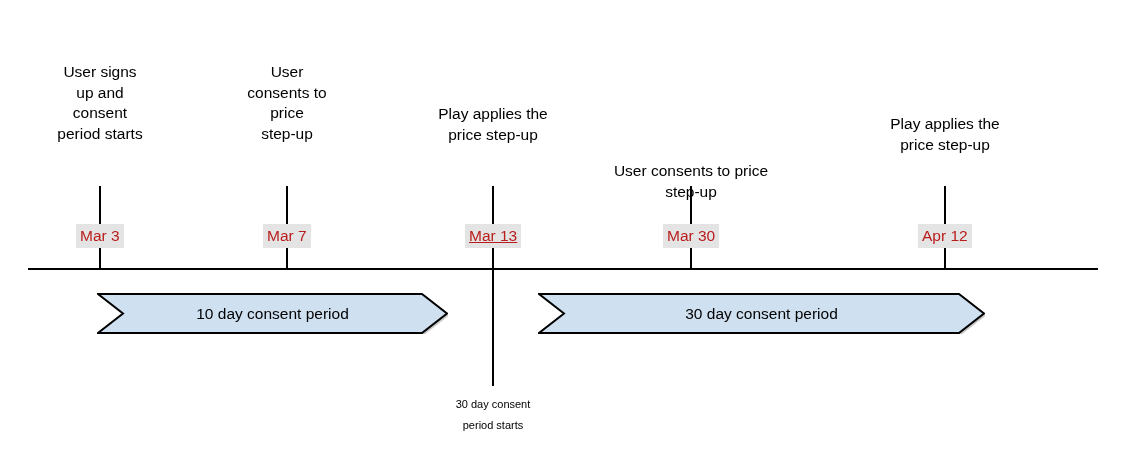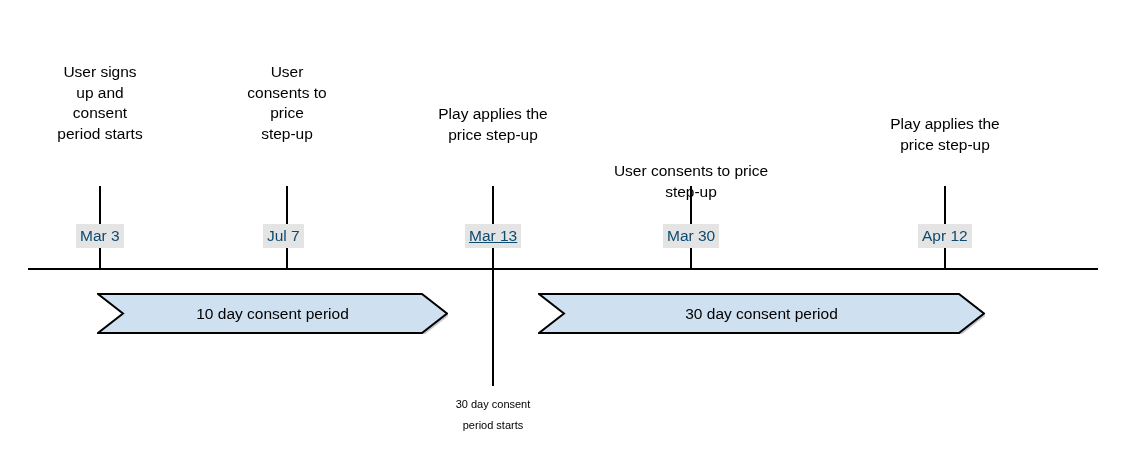--- a/index.html
+++ b/index.html
@@ -48,21 +48,21 @@
   }
 
   
   .date-chip {
     position: absolute;
     background: #e4e4e4;
     font-size: 15.5px;
     line-height: 21px;
     padding: 1px 4px 2px 4px;
     white-space: nowrap;
-    color: #0c4a6e;
+    color: #b91c1c;
   }
 
   
   .band {
     position: absolute;
     height: 41px;
   }
   .band .band-shape {
     position: absolute;
     left: 0; top: 0;
@@ -118,21 +118,21 @@
 step-up</div>
       <div class="event-caption" style="left: 408px; top: 88px; width: 170px;">Play applies the
 price step-up</div>
       <div class="event-caption" style="left: 581px; top: 105px; width: 220px; margin-top: 40px;">User consents to price
 step-up</div>
       <div class="event-caption" style="left: 860px; top: 98px; width: 170px;">Play applies the
 price step-up</div>
     </div>
   <div id="chips-layer">
       <div class="date-chip" style="background: rgb(228, 228, 228); top: 208px; left: 76px;">Mar 3</div>
-      <div class="date-chip" style="background: rgb(228, 228, 228); top: 208px; left: 263px;">Jul 7</div>
+      <div class="date-chip" style="background: rgb(228, 228, 228); top: 208px; left: 263px;">Mar 7</div>
       <div class="date-chip" style="background: rgb(228, 228, 228); top: 208px; left: 465px; text-decoration: underline;">Mar 13</div>
       <div class="date-chip" style="background: rgb(228, 228, 228); top: 208px; left: 663px; text-align: right;">Mar 30</div>
       <div class="date-chip" style="background: rgb(228, 228, 228); top: 208px; left: 918px;">Apr 12</div>
     </div>
   <div id="bands-layer">
       <div class="band" style="left: 97px; top: 277px; width: 351px; text-decoration: underline;">
         <svg class="band-shape" viewBox="0 0 351 41" preserveAspectRatio="none">
           <polygon points="1,1 325,1 350,20.5 325,40 1,40 26,20.5" fill="#9b9b9b" opacity="0.55" transform="translate(2,2)"></polygon>
           <polygon points="1,1 325,1 350,20.5 325,40 1,40 26,20.5" fill="#cfe0f1" stroke="#000000" stroke-width="2" stroke-linejoin="miter"></polygon>
         </svg>

